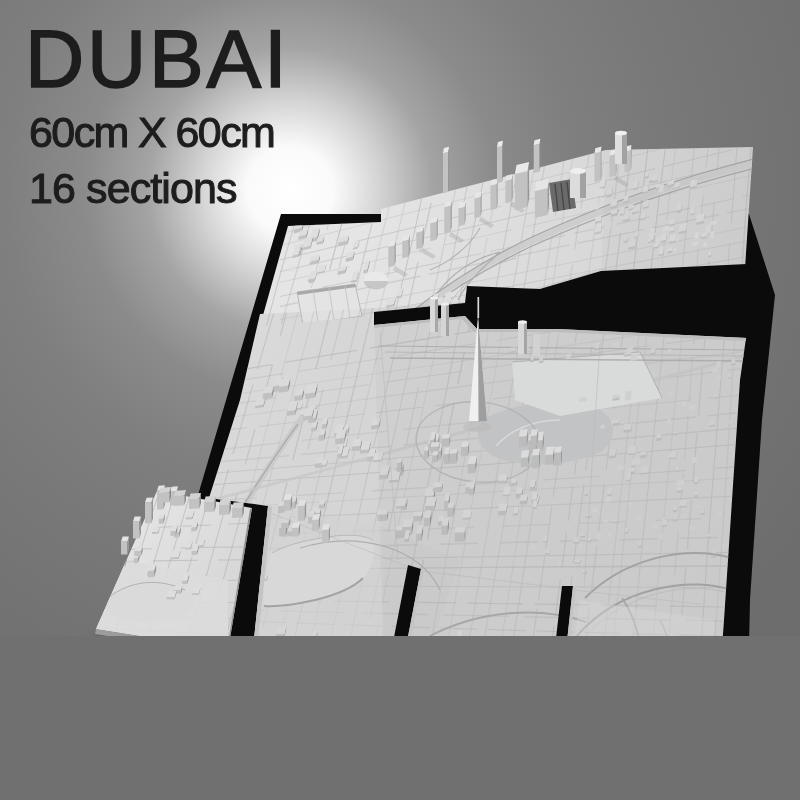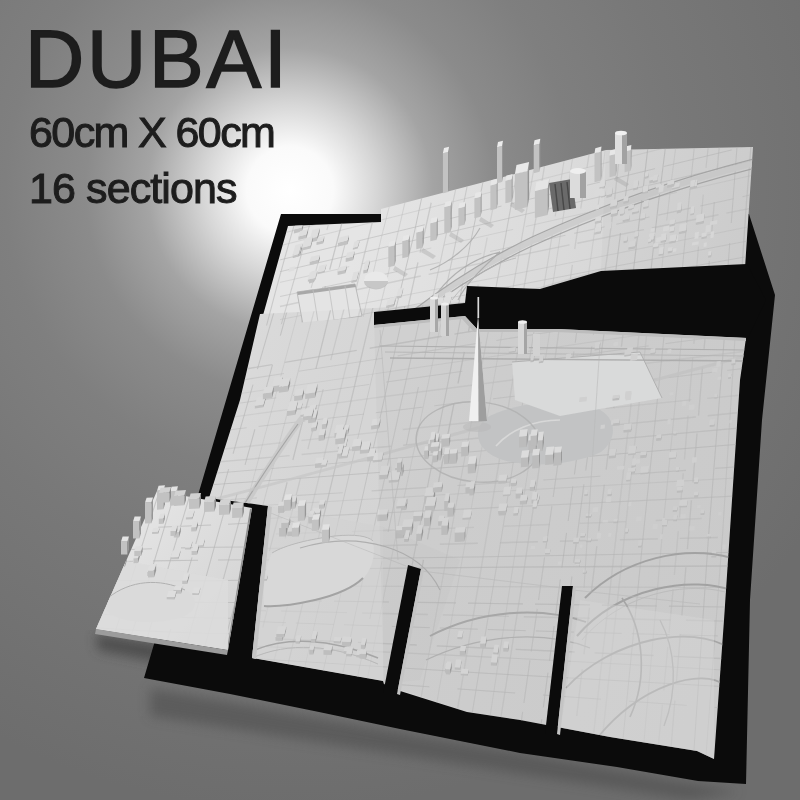--- a/index.html
+++ b/index.html
@@ -1,16 +1,16 @@
 <!DOCTYPE html>
 <html><head>
 <meta charset="utf-8">
 <style>
 html,body{margin:0;padding:0;background:#707070;}
-#stage{position:relative;width:800px;height:800px;overflow:hidden;font-family:"Liberation Sans",sans-serif;}
+#stage{position:relative;width:800px;height:636px;overflow:hidden;font-family:"Liberation Sans",sans-serif;}
 </style>
 </head>
 <body>
 <div id="stage">
 <svg width="800" height="800" viewBox="0 0 800 800">
 <defs>
 <radialGradient id="bg" cx="290" cy="190" r="620" gradientUnits="userSpaceOnUse">
 <stop offset="0" stop-color="#ffffff"></stop>
 <stop offset="0.07" stop-color="#fafafa"></stop>
 <stop offset="0.14" stop-color="#d6d6d6"></stop>

